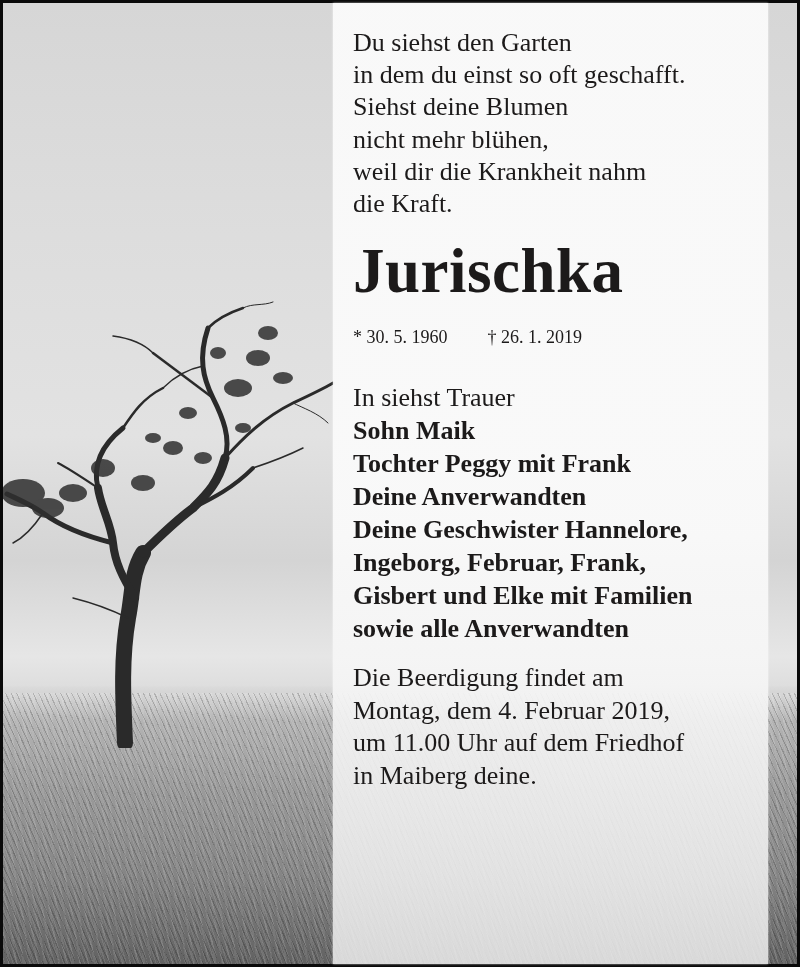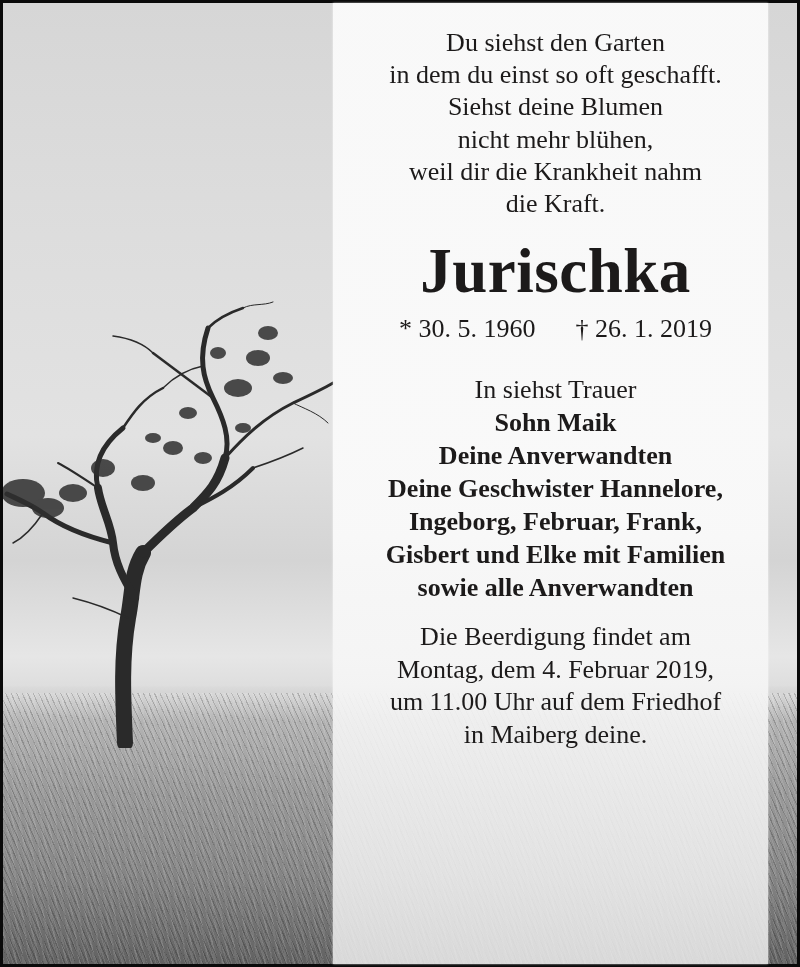--- a/index.html
+++ b/index.html
@@ -25,35 +25,34 @@
   .horizon {
     position: absolute; left: 0; top: 682px; width: 100%; height: 20px;
     background: linear-gradient(180deg, rgba(235,235,235,0) 0%, rgba(210,210,210,0.8) 60%, rgba(190,190,190,0.0) 100%);
   }
   .tree { position: absolute; left: 0; top: 295px; width: 340px; height: 450px; }
 
   .panel {
     position: absolute; left: 333px; top: 3px; width: 435px; height: 961px;
     background: linear-gradient(180deg, rgba(250,250,250,0.96) 0%, rgba(250,250,250,0.95) 55%, rgba(244,244,244,0.90) 75%, rgba(236,236,236,0.86) 100%);
     box-shadow: 0 0 2px rgba(255,255,255,0.7);
-    text-align: center;
   }
   .panel-inner {
     position: absolute; left: 20px; top: 24px; right: 10px;
     font-family: "Liberation Serif", "DejaVu Serif", serif;
     color: #1c1a1a;
   }
   .poem { font-size: 26px; line-height: 32.2px; margin: 0; }
   .poem div { white-space: nowrap; }
   .name {
     margin-top: 17px;
     font-size: 63px; font-weight: bold; line-height: 68px; letter-spacing: 0.5px;
   }
   .dates {
-    margin-top: 8px; font-size: 26px; line-height: 32px; white-space: nowrap;
+    margin-top: 16px; font-size: 18px; line-height: 32px; white-space: nowrap;
   }
   .dates .death { margin-left: 40px; }
   .mourners { margin-top: 28px; font-size: 26px; line-height: 33px; }
   .mourners .intro { font-weight: normal; }
   .mourners .fam { font-weight: bold; white-space: nowrap; }
   .funeral { margin-top: 17px; font-size: 26px; line-height: 32.5px; }
   .funeral div { white-space: nowrap; }
 </style>
 </head>
 <body>
@@ -120,20 +119,21 @@
         <div>Jurischka</div>
       </div>
 
       <div class="dates">
         <span>* 30. 5. 1960</span><span class="death">† 26. 1. 2019</span>
       </div>
 
       <div class="mourners">
         <div class="intro">In siehst Trauer</div>
         <div class="fam">Sohn Maik</div>
+        <div class="fam">Tochter Peggy mit Frank</div>
         <div class="fam">Deine Anverwandten</div>
         <div class="fam">Deine Geschwister Hannelore,</div>
         <div class="fam">Ingeborg, Februar, Frank,</div>
         <div class="fam">Gisbert und Elke mit Familien</div>
         <div class="fam">sowie alle Anverwandten</div>
       </div>
 
       <div class="funeral">
         <div>Die Beerdigung findet am</div>
         <div>Montag, dem 4. Februar 2019,</div>

